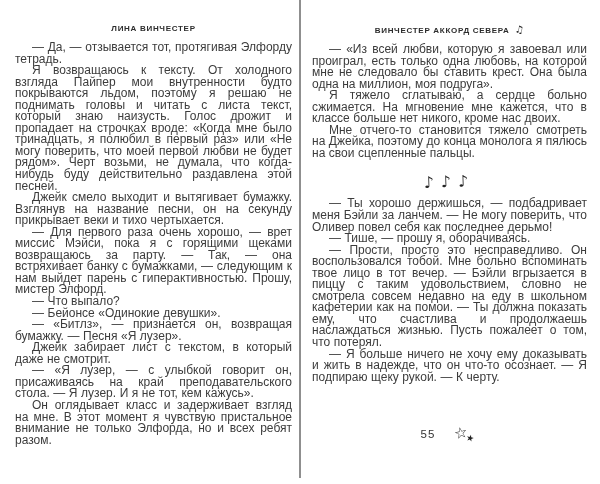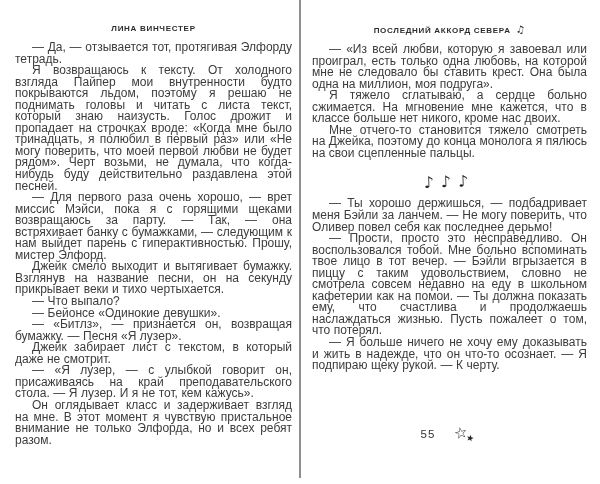--- a/index.html
+++ b/index.html
@@ -56,43 +56,44 @@
 </head>
 <body>
 
 <div class="spread">
 
   <div class="page page-left">
     <div class="running-header">ЛИНА ВИНЧЕСТЕР</div>
     <div class="body-text">
       <p>— Да, — отзывается тот, протягивая Элфорду тетрадь.</p>
       <p>Я возвращаюсь к тексту. От холодного взгляда Пайпер мои внутренности будто покрываются льдом, поэтому я решаю не поднимать головы и читать с листа текст, который знаю наизусть. Голос дрожит и пропадает на строчках вроде: «Когда мне было тринадцать, я полюбил в первый раз» или «Не могу поверить, что моей первой любви не будет рядом». Черт возьми, не думала, что когда-нибудь буду действительно раздавлена этой песней.</p>
+      <p>Джейк смело выходит и вытягивает бумажку. Взглянув на название песни, он на секунду прикрывает веки и тихо чертыхается.</p>
       <p>— Для первого раза очень хорошо, — врет миссис Мэйси, пока я с горящими щеками возвращаюсь за парту. — Так, — она встряхивает банку с бумажками, — следующим к нам выйдет парень с гиперактивностью. Прошу, мистер Элфорд.</p>
-      <p>Джейк смело выходит и вытягивает бумажку. Взглянув на название песни, он на секунду прикрывает веки и тихо чертыхается.</p>
       <p>— Что выпало?</p>
       <p>— Бейонсе «Одинокие девушки».</p>
       <p>— «Битлз», — признается он, возвращая бумажку. — Песня «Я лузер».</p>
       <p>Джейк забирает лист с текстом, в который даже не смотрит.</p>
       <p>— «Я лузер, — с улыбкой говорит он, присаживаясь на край преподавательского стола. — Я лузер. И я не тот, кем кажусь».</p>
       <p>Он оглядывает класс и задерживает взгляд на мне. В этот момент я чувствую пристальное внимание не только Элфорда, но и всех ребят разом.</p>
     </div>
   </div>
 
   <div class="divider"></div>
 
   <div class="page page-right">
     <div class="running-header">
-      <span>ПОСЛЕДНИЙ АККОРД СЕВЕРА</span><span class="note-icon">♫</span>
+      <span>ВИНЧЕСТЕР АККОРД СЕВЕРА</span><span class="note-icon">♫</span>
     </div>
     <div class="body-text">
       <p>— «Из всей любви, которую я завоевал или проиграл, есть только одна любовь, на которой мне не следовало бы ставить крест. Она была одна на миллион, моя подруга».</p>
       <p>Я тяжело сглатываю, а сердце больно сжимается. На мгновение мне кажется, что в классе больше нет никого, кроме нас двоих.</p>
       <p>Мне отчего-то становится тяжело смотреть на Джейка, поэтому до конца монолога я пялюсь на свои сцепленные пальцы.</p>
       <div class="ornament">♪♪♪</div>
       <p>— Ты хорошо держишься, — подбадривает меня Бэйли за ланчем. — Не могу поверить, что Оливер повел себя как последнее дерьмо!</p>
+      <p>— Тише, — прошу я, оборачиваясь.</p>
       <p>— Прости, просто это несправедливо. Он воспользовался тобой. Мне больно вспоминать твое лицо в тот вечер. — Бэйли вгрызается в пиццу с таким удовольствием, словно не смотрела совсем недавно на еду в школьном кафетерии как на помои. — Ты должна показать ему, что счастлива и продолжаешь наслаждаться жизнью. Пусть пожалеет о том, что потерял.</p>
       <p>— Я больше ничего не хочу ему доказывать и жить в надежде, что он что-то осознает. — Я подпираю щеку рукой. — К черту.</p>
     </div>
     <div class="footer">
       <span class="page-number">55</span>
       <span class="star-group">
         <span class="star-big">☆</span>
         <span class="star-small">★</span>
       </span>
     </div>

